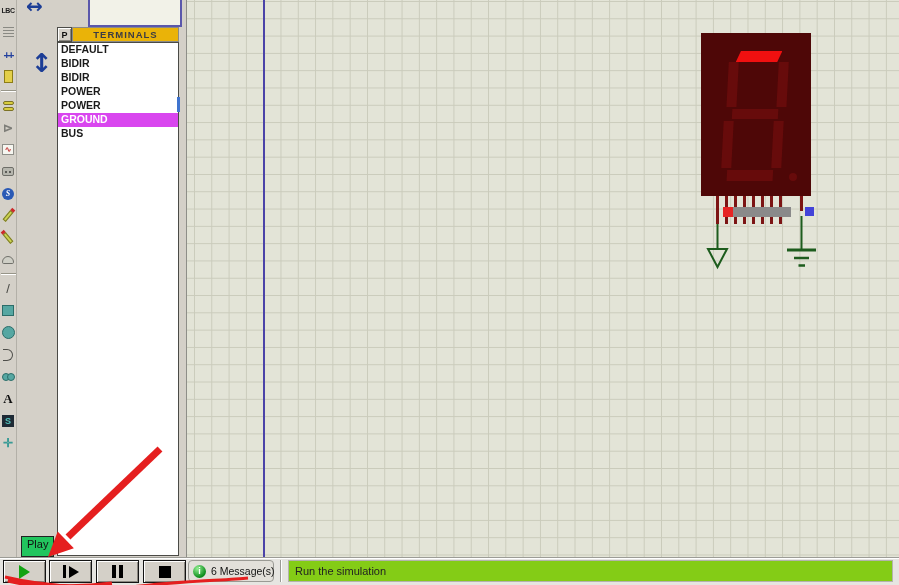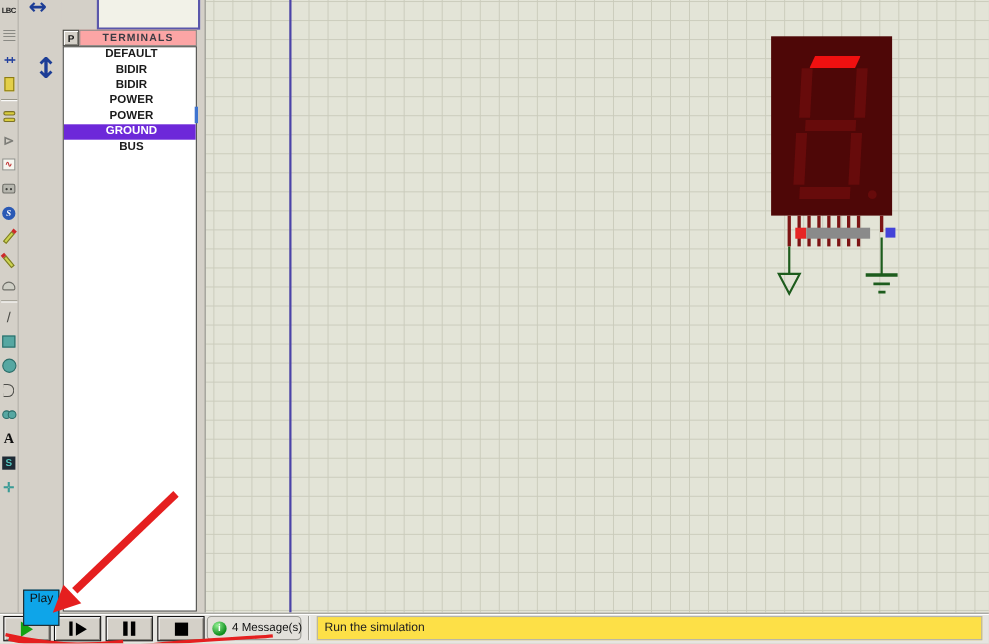--- a/index.html
+++ b/index.html
@@ -59,28 +59,28 @@
   
   .selector { position:absolute; left:56px; top:0; width:126px; height:557px; background:#d4d0c8; }
   .preview { position:absolute; left:32px; top:-4px; width:94px; height:31px;
     border:2px solid #5a57ab; background:#f2f2e8; }
   .pick-btn { position:absolute; left:1px; top:27px; width:15px; height:15px;
     background:#d4d0c8; border:1px solid #4c4c48;
     box-shadow:inset 1px 1px 0 #fff, inset -1px -1px 0 #8a8780;
     font:bold 9px "Liberation Sans",sans-serif; color:#111;
     display:flex; align-items:center; justify-content:center; cursor:pointer; }
   .sel-header { position:absolute; left:16px; top:27px; width:107px; height:15px;
-    background:#fca5a5; border:1px solid #8a8a86;
+    background:#eab308; border:1px solid #8a8a86;
     font:bold 9.5px "Liberation Sans",sans-serif; color:#3c3c44; letter-spacing:1px;
     display:flex; align-items:center; justify-content:center; }
   .term-list { position:absolute; left:1px; top:42px; width:122px; height:514px;
     background:#fff; border:1px solid #4a4a46; overflow:hidden; }
   .term-item { height:14px; line-height:13px; padding-left:3px;
-    font:bold 10.5px "Liberation Sans",sans-serif; color:#1a1a1a; cursor:pointer; white-space:nowrap;text-align:center; }
-  .term-item.selected { background:#6d28d9; color:#fff; }
+    font:bold 10.5px "Liberation Sans",sans-serif; color:#1a1a1a; cursor:pointer; white-space:nowrap; }
+  .term-item.selected { background:#d946ef; color:#fff; }
   .scroll-sliver { position:absolute; left:121px; top:97px; width:3px; height:15px; background:#3f74cf; }
 
   
   .canvas { position:absolute; left:186px; top:0; width:713px; height:557px;
     background-color:#e3e4d7;
     background-image:linear-gradient(to right,#cacbbb 1px,transparent 1px),
                      linear-gradient(to bottom,#cacbbb 1px,transparent 1px);
     background-size:17.3px 17.3px; background-position:7px 1px;
     border-left:1px solid #8e8e88; overflow:hidden; }
   .sheet-line { position:absolute; left:76px; top:0; width:2px; height:557px; background:#4b43a8; }
@@ -120,27 +120,27 @@
     border:1px solid #9a9a94; border-radius:4px; background:#e2e0da;
     display:flex; align-items:center; gap:5px; padding-left:4px; }
   .info-icon { width:13px; height:13px; border-radius:50%;
     background:radial-gradient(circle at 35% 28%, #92f092, #0c8c1c 70%);
     color:#fff; font:bold 9px "Liberation Sans",sans-serif;
     display:flex; align-items:center; justify-content:center; flex:none; }
   .msg-text { font-size:10.5px; color:#111; white-space:nowrap; }
   .bar-sep { position:absolute; left:280px; top:2px; width:2px; height:22px;
     border-left:1px solid #9a9a94; border-right:1px solid #fff; }
   .status-panel { position:absolute; left:288px; top:2px; width:605px; height:22px;
-    background:#fde047; border:1px solid #b3b3ad;
+    background:#84cc16; border:1px solid #b3b3ad;
     display:flex; align-items:center; padding-left:6px; }
   .status-text { font-size:11px; color:#222; white-space:nowrap; }
 
   
   .play-tooltip { position:absolute; left:21px; top:536px; z-index:20;
-    background:#0ea5e9; border:1px solid #222; padding:1px 5px 18px 5px;
+    background:#22c55e; border:1px solid #222; padding:1px 5px 6px 5px;
     font-size:11px; color:#111; }
   .annot-svg { position:absolute; left:0; top:0; width:899px; height:585px;
     z-index:30; pointer-events:none; }
 </style>
 </head>
 <body>
 
 <div id="stage">
 
   <div class="mode-toolbar">
@@ -300,21 +300,21 @@
     <button class="anim-btn" style="left:96px">
         <span class="i-pausebar"></span>
         <span class="i-pausebar"></span>
       </button>
     <button class="anim-btn" style="left:143px">
         <span class="i-stop"></span>
       </button>
 
     <div class="msg-panel">
       <span class="info-icon">i</span>
-      <span class="msg-text">4 Message(s)</span>
+      <span class="msg-text">6 Message(s)</span>
     </div>
     <div class="bar-sep"></div>
     <div class="status-panel">
       <span class="status-text">Run the simulation</span>
     </div>
   </div>
 
   <div class="play-tooltip">Play</div>
 
   <svg class="annot-svg" viewBox="0 0 899 585">

